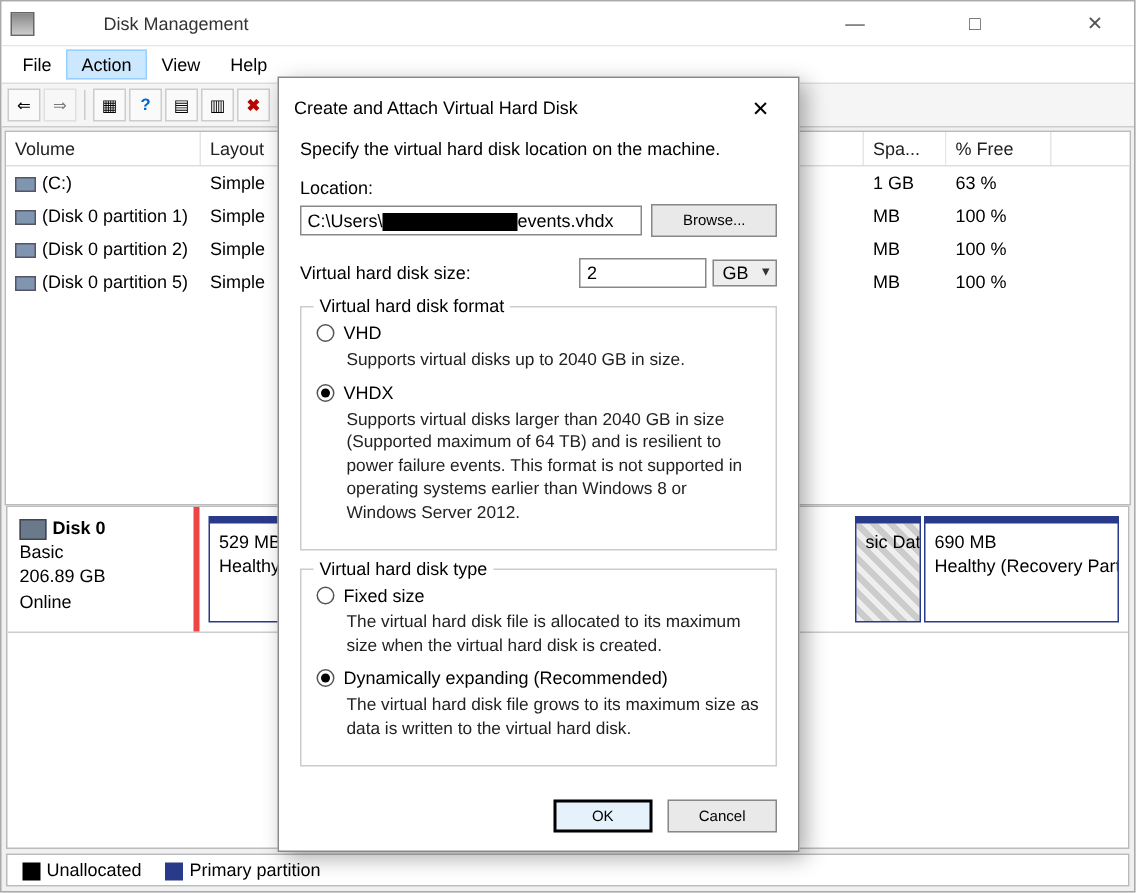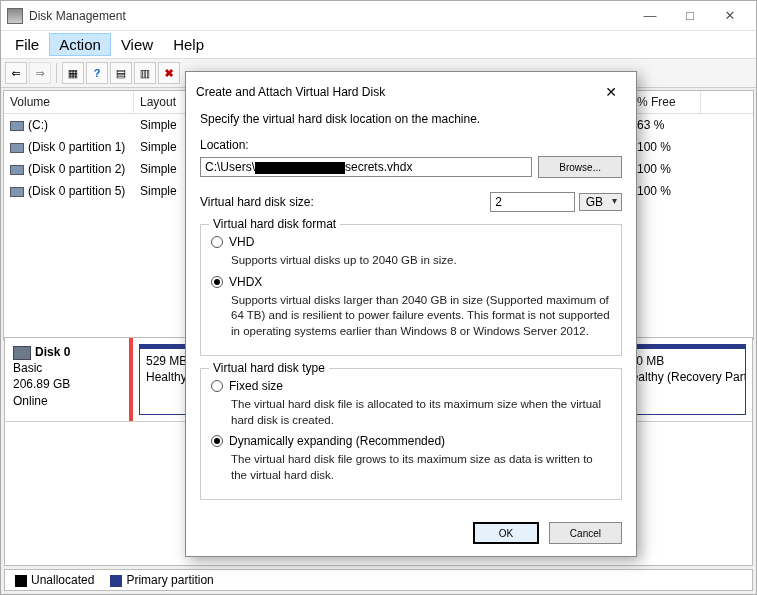--- a/index.html
+++ b/index.html
@@ -16,20 +16,21 @@
     border: 1px solid #aaa;
   }
   
   .titlebar {
     height: 30px;
     background: #fff;
     display: flex;
     align-items: center;
     padding: 0 6px;
     border-bottom: 1px solid #e5e5e5;
+    gap: 40px;
   }
   .titlebar .app-icon {
     width: 16px; height: 16px;
     background: linear-gradient(#888,#ccc);
     margin-right: 6px;
     border: 1px solid #666;
   }
   .titlebar .title { flex: 1; font-size: 12px; color:#333;}
   .winbtn {
     width: 40px; height: 28px;
@@ -37,21 +38,21 @@
     font-size:13px; color:#555;
   }
   .menubar {
     background:#fff;
     display:flex;
     padding: 2px 4px;
     border-bottom:1px solid #ddd;
   }
   .menuitem {
     padding: 3px 10px;
-    font-size: 15px;
+    font-size: 12px;
   }
   .menuitem.active {
     background:#cce8ff;
     border:1px solid #99cfff;
     padding:2px 9px;
   }
   .toolbar {
     background:#f5f5f5;
     display:flex;
     align-items:center;
@@ -164,22 +165,22 @@
     gap:16px;
     font-size:12px;
   }
   .sw {width:12px;height:12px;display:inline-block;margin-right:4px;vertical-align:middle;}
   .sw.black{background:#000;}
   .sw.blue{background:#2a3a8a;}
 
   
   .dialog {
     position:absolute;
-    left:184px; top:70px;
-    width:452px;
+    left:184px; top:50px;
+    width:348px;
     background:#fff;
     border:1px solid #888;
     box-shadow:4px 4px 14px rgba(0,0,0,0.35);
     z-index:20;
   }
   .dlg-title {
     display:flex;
     align-items:center;
     padding:8px 10px;
     font-size:12px;
@@ -351,21 +352,21 @@
   <div class="dlg-title">
     <span class="t">Create and Attach Virtual Hard Disk</span>
     <div class="dlg-close">✕</div>
   </div>
   <div class="dlg-body">
     <p class="desc">Specify the virtual hard disk location on the machine.</p>
 
     <div>Location:</div>
     <div class="field-row">
       <div class="txt" style="flex:1">
-        <span>C:\Users\</span><span class="redact"></span><span>secrets.vhdx</span>
+        <span>C:\Users\</span><span class="redact"></span><span>events.vhdx</span>
       </div>
       <div class="btn">Browse...</div>
     </div>
 
     <div class="field-row" style="margin-top:14px;justify-content:space-between">
       <span>Virtual hard disk size:</span>
       <span>
         <input class="txt" style="width: 85px; text-align: left;" value="2">
         <span class="select"><span>GB</span></span>
       </span>

